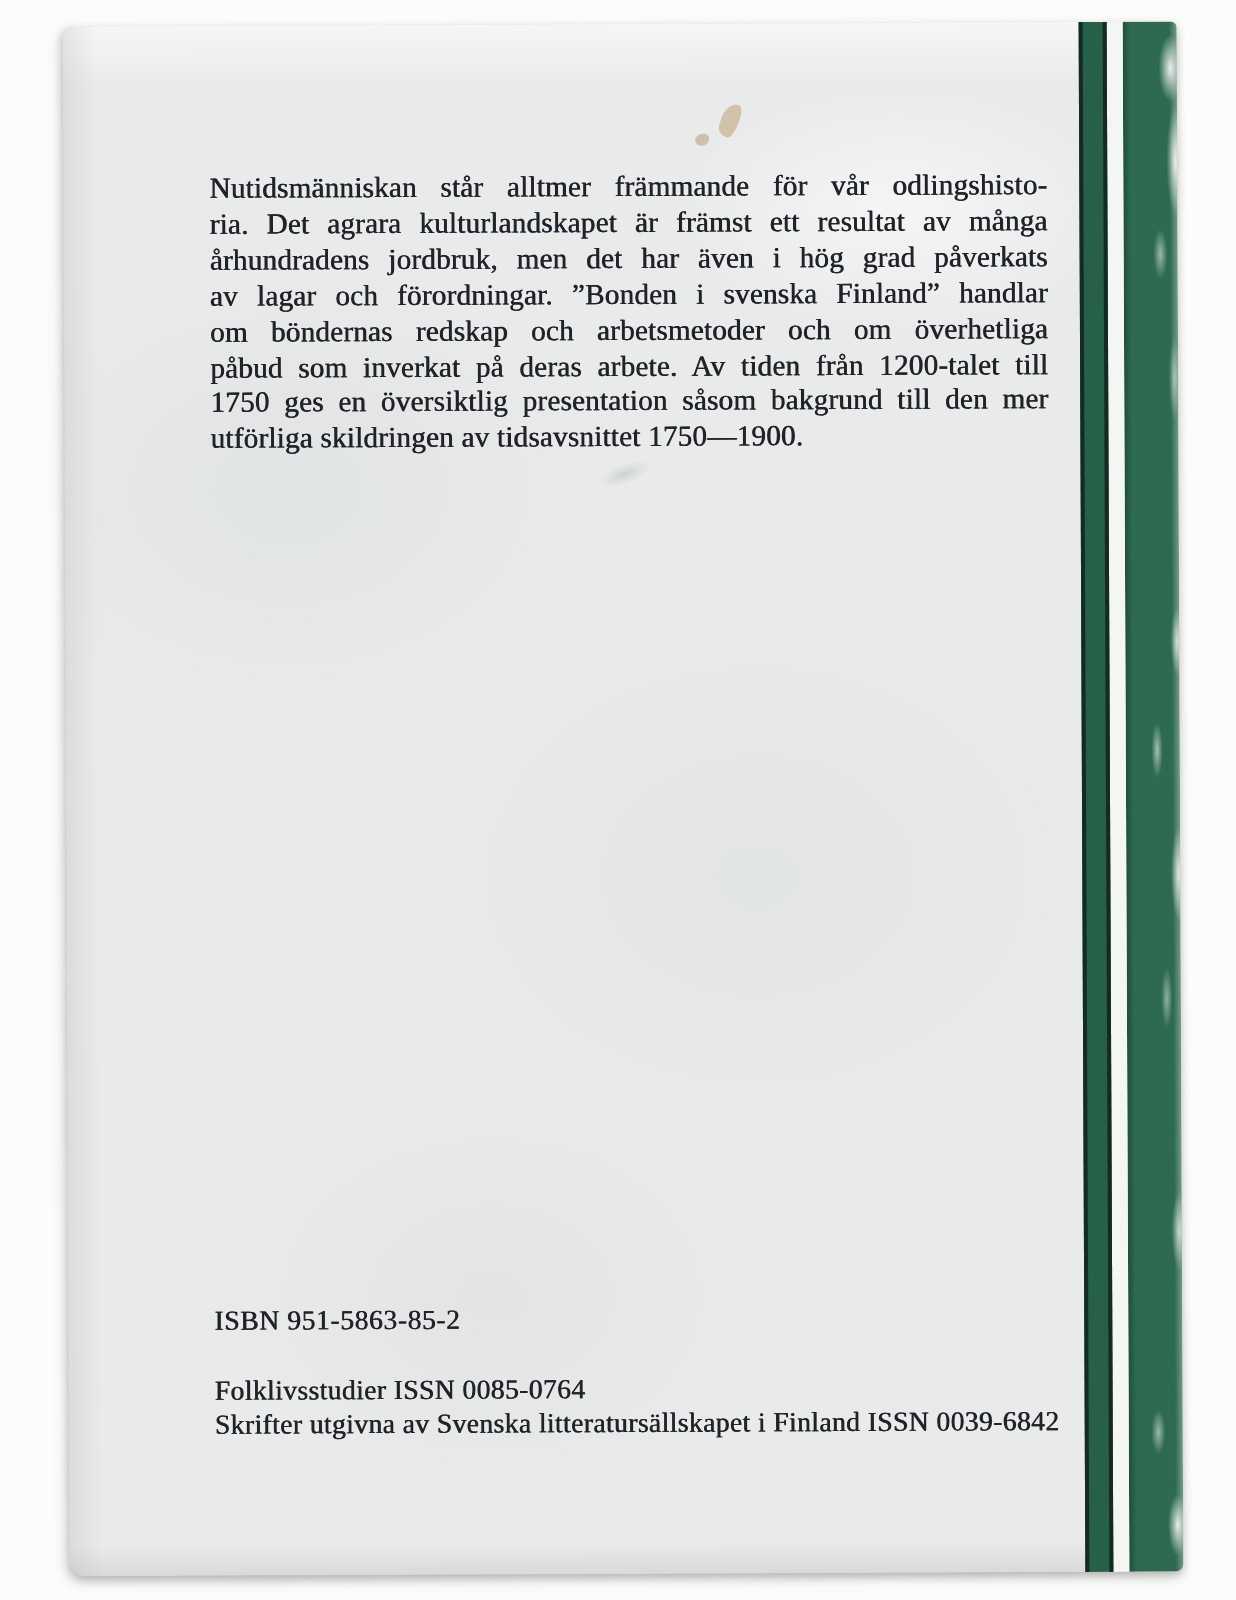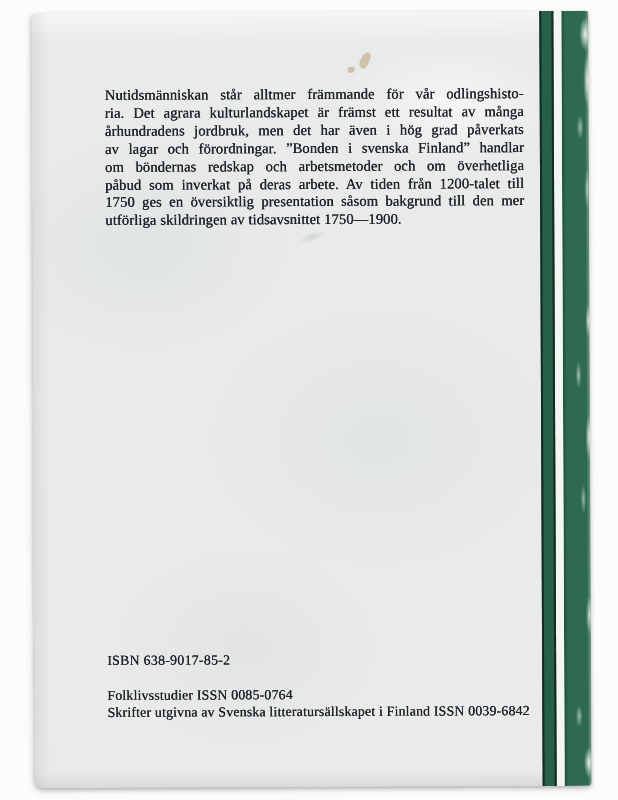--- a/index.html
+++ b/index.html
@@ -102,21 +102,21 @@
         <div class="line">Nutidsmänniskan står alltmer främmande för vår odlingshisto-</div>
         <div class="line">ria. Det agrara kulturlandskapet är främst ett resultat av många</div>
         <div class="line">århundradens jordbruk, men det har även i hög grad påverkats</div>
         <div class="line">av lagar och förordningar. ”Bonden i svenska Finland” handlar</div>
         <div class="line">om böndernas redskap och arbetsmetoder och om överhetliga</div>
         <div class="line">påbud som inverkat på deras arbete. Av tiden från 1200-talet till</div>
         <div class="line">1750 ges en översiktlig presentation såsom bakgrund till den mer</div>
         <div class="line">utförliga skildringen av tidsavsnittet 1750—1900.</div>
       </div>
 
-    <div class="isbn">ISBN 638-9017-85-2</div>
+    <div class="isbn">ISBN 951-5863-85-2</div>
 
     <div class="imprint">
         <div class="iline">Folklivsstudier ISSN 0085-0764</div>
         <div class="iline">Skrifter utgivna av Svenska litteratursällskapet i Finland ISSN 0039-6842</div>
       </div>
 
     <div class="stripe-gap"></div>
     <div class="stripe-thin"></div>
     <div class="stripe-wide"></div>
 

